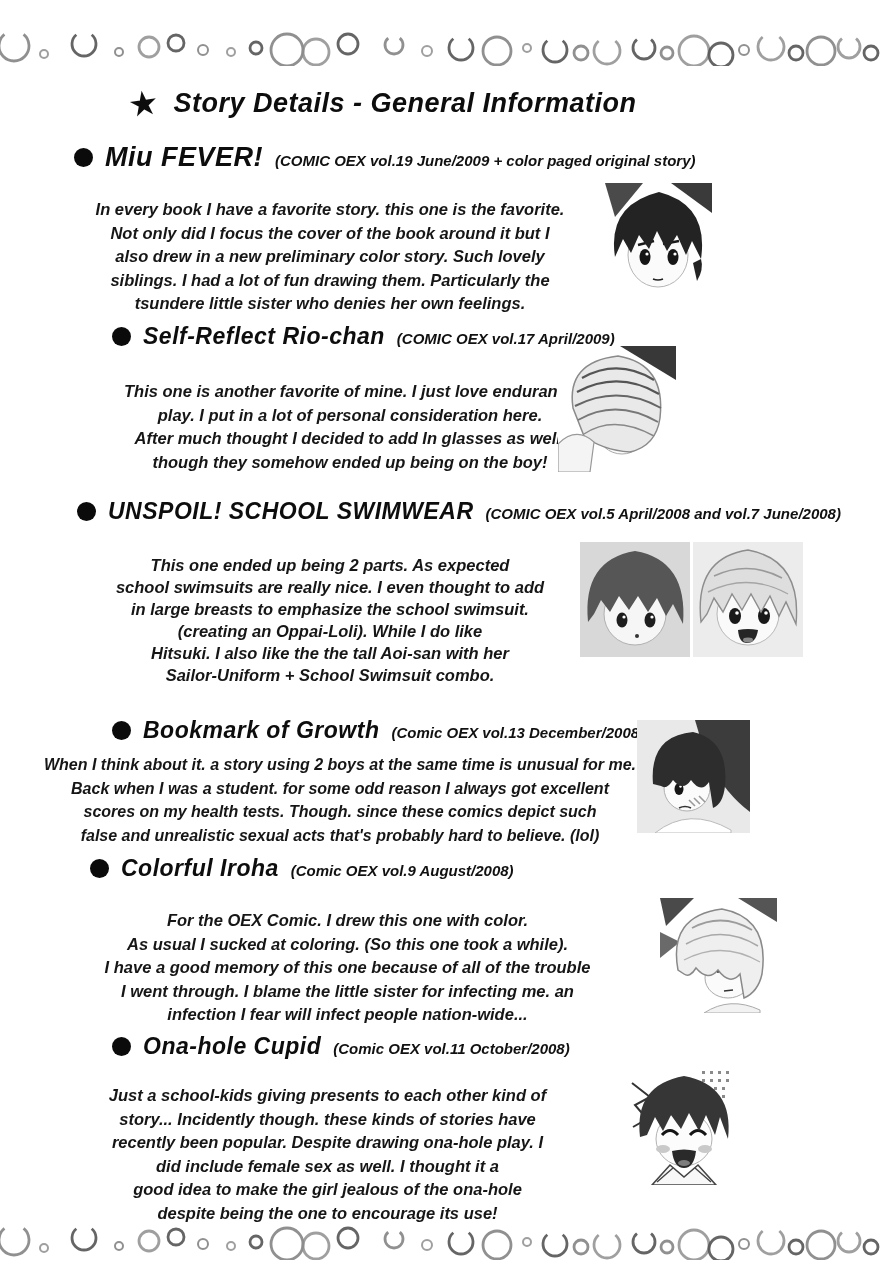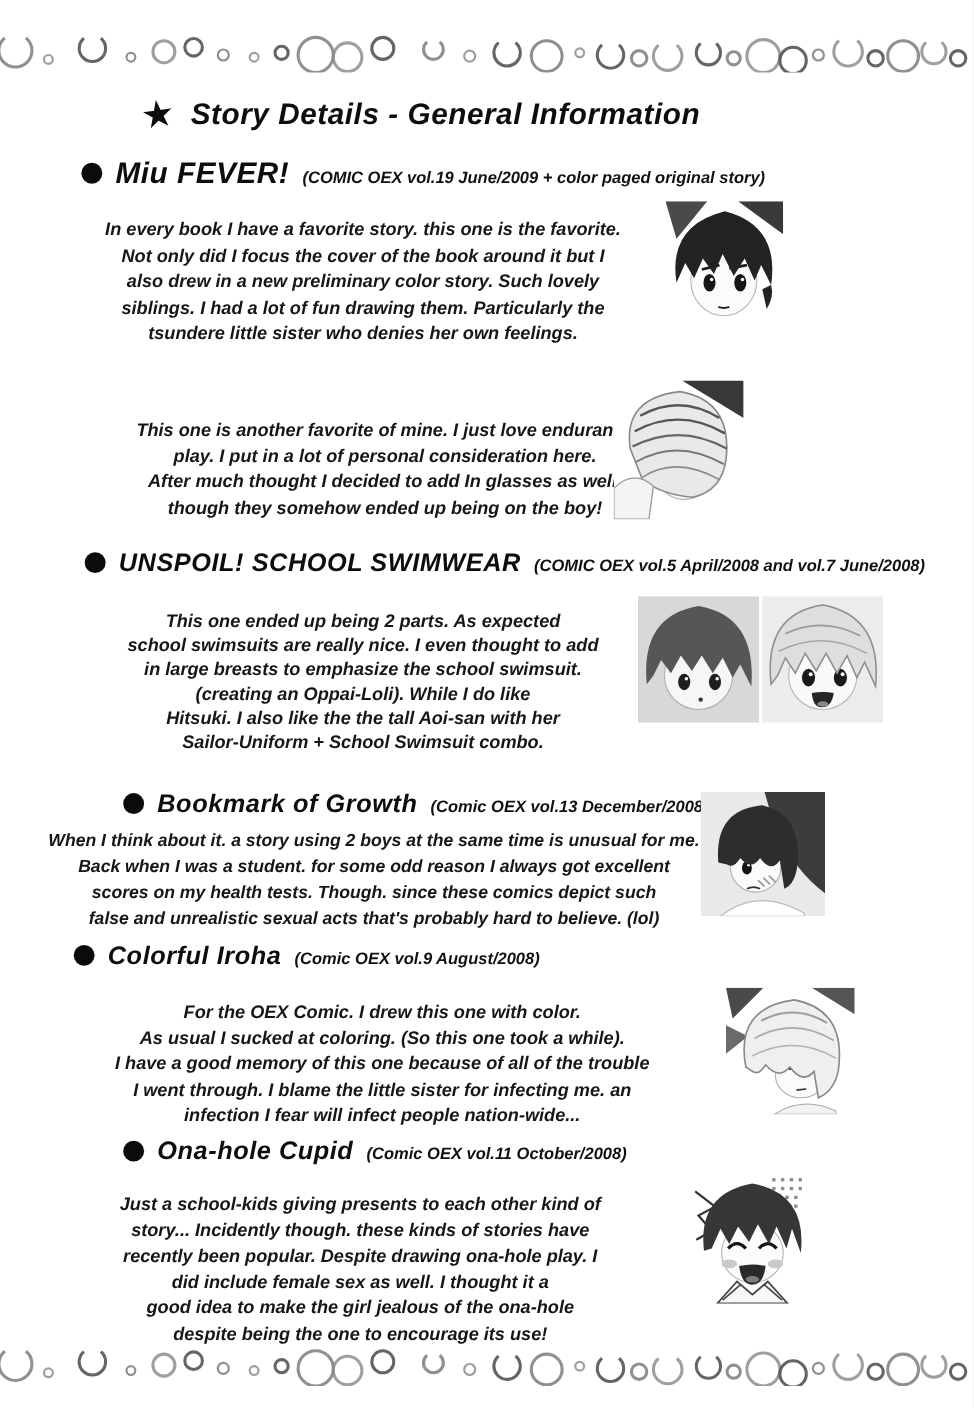--- a/index.html
+++ b/index.html
@@ -26,21 +26,21 @@
   .t-med{font-size:23px;}
 
   .sec-body{
     position:absolute;text-align:center;white-space:pre-line;
     font-weight:bold;font-style:italic;font-size:16.5px;line-height:23.5px;color:#161616;margin-top:12px;
   }
   .h1{left:74px;top:142px;}  .b1{left:65px;top:186px;width:530px;}
   .h2{left:112px;top:323px;} .b2{left:95px;top:368px;width:510px;}
   .h3{left:77px;top:498px;}  .b3{left:85px;top:542px;width:490px;line-height:22px;}
   .h4{left:112px;top:703px;margin-top:14px;} .b4{left:20px;top:741px;width:640px;font-size:16px;}
-  .h5{left:67px;top:855px;}  .b5{left:75px;top:897px;width:545px;}
+  .h5{left:90px;top:855px;}  .b5{left:75px;top:897px;width:545px;}
   .h6{left:112px;top:1033px;}.b6{left:70px;top:1072px;width:515px;}
 
   .illus{position:absolute;}
   .i1{left:605px;top:183px;width:107px;height:117px;}
   .i2{left:558px;top:346px;width:118px;height:126px;}
   .i3{left:580px;top:542px;width:223px;height:115px;}
   .i4{left:637px;top:720px;width:113px;height:113px;}
   .i5{left:660px;top:898px;width:117px;height:115px;}
   .i6{left:628px;top:1065px;width:112px;height:120px;}
   .illus svg{display:block;width:100%;height:100%;}
@@ -109,20 +109,25 @@
       <ellipse cx="40" cy="74" rx="5.5" ry="8" fill="#161616"></ellipse>
       <ellipse cx="68" cy="74" rx="5.5" ry="8" fill="#161616"></ellipse>
       <circle cx="42" cy="71" r="1.6" fill="#fff"></circle>
       <circle cx="70" cy="71" r="1.6" fill="#fff"></circle>
       <path d="M48,96 Q53,98 58,96" stroke="#222" stroke-width="1.6" fill="none"></path>
       <path d="M10,74 Q2,22 54,9 Q104,22 96,76 L87,58 L81,72 L72,52 L62,68 L52,48 L44,66 L34,52 L26,70 L18,56 Z" fill="#232323"></path>
       <path d="M96,76 Q99,86 92,98 L88,80 Z" fill="#232323"></path>
     </svg>
   </div>
 
+  <div class="sec-head h2">
+    <div class="bullet"></div>
+    <span class="sec-title t-med">Self-Reflect Rio-chan</span>
+    <span class="sec-src">(COMIC OEX vol.17 April/2009)</span>
+  </div>
   <div class="sec-body b2">This one is another favorite of mine. I just love endurance
 play. I put in a lot of personal consideration here.
 After much thought I decided to add In glasses as well.
 though they somehow ended up being on the boy!</div>
   <div class="illus i2">
     <svg viewBox="0 0 118 126">
       <rect width="118" height="126" fill="#fff"></rect>
       <path d="M62,0 L118,0 L118,34 Z" fill="#383838"></path>
       <ellipse cx="64" cy="86" rx="24" ry="22" fill="#fafafa" stroke="#aaa" stroke-width="1"></ellipse>
       <ellipse cx="62" cy="76" rx="6" ry="8.5" fill="#141414"></ellipse>

